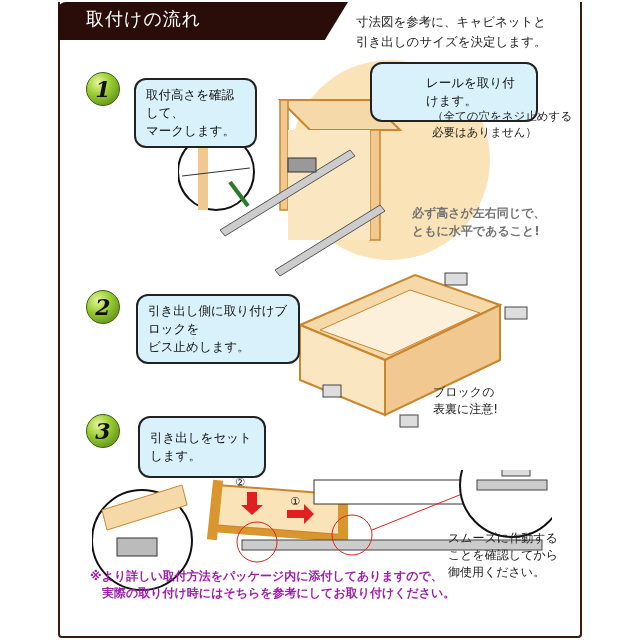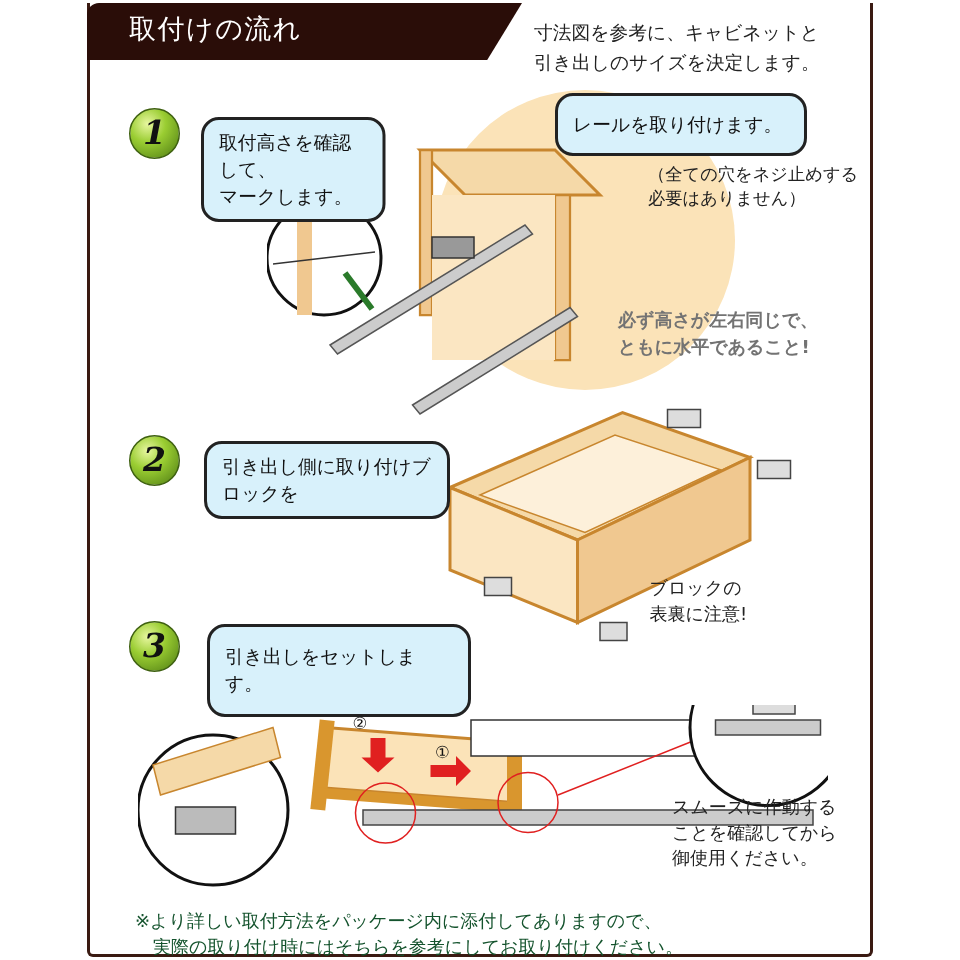--- a/index.html
+++ b/index.html
@@ -8,21 +8,21 @@
   .frame-top { position: absolute; left: 58px; top: 2px; width: 524px; height: 4px; background: #e6c79a; }
   .header-tab { position: absolute; left: 58px; top: 2px; width: 290px; height: 38px; background: #2a0d08; clip-path: polygon(0 0, 100% 0, 92% 100%, 0 100%); border-radius: 8px 0 0 0; }
   .header-title { position: absolute; left: 86px; top: 7px; color: #fff; font-size: 18px; font-weight: normal; letter-spacing: 1px; }
   .intro { position: absolute; left: 356px; top: 12px; font-size: 12.5px; line-height: 20px; color: #222; }
   .step-num { position: absolute; width: 34px; height: 34px; border-radius: 50%; background: radial-gradient(circle at 35% 30%, #e8f7a0 0%, #9acd32 40%, #4c7a12 100%); border: 1px solid #3e6010; display: flex; align-items: center; justify-content: center; font-family: "DejaVu Serif", serif; font-style: italic; font-weight: bold; font-size: 22px; color: #111; }
   .bubble { position: absolute; background: #d8f1fb; border: 2px solid #222; border-radius: 12px; font-size: 12.5px; line-height: 18px; color: #111; padding: 6px 10px; }
   .bubble::after { content: ""; position: absolute; width: 0; height: 0; }
   .tail { position: absolute; width: 0; height: 0; }
   .note { position: absolute; font-size: 11.5px; line-height: 16px; color: #222; }
   .red-note { position: absolute; font-size: 12px; line-height: 18px; color: #737373; font-weight: bold; }
-  .footer { position: absolute; left: 90px; top: 606px; font-size: 12px; line-height: 17px; color: #14532d; font-weight: normal; }
+  .footer { position: absolute; left: 90px; top: 568px; font-size: 12px; line-height: 17px; color: #a21caf; font-weight: bold; }
   .illu { position: absolute; }
   .peach { position: absolute; border-radius: 50%; background: #fbe3b8; }
 </style>
 </head>
 <body>
 
 <div class="frame-top"></div>
 <div class="frame"></div>
 <div class="header-tab"></div>
 <div class="header-title">取付けの流れ</div>
@@ -56,21 +56,21 @@
   </div>
 <div class="bubble" style="left:134px; top:78px; width:123px;">
   <div>取付高さを確認して、</div>
   <div>マークします。</div>
 </div>
 <svg class="tail" style="position:absolute; left:168px; top:116px;" width="24" height="26">
     <polygon points="2,0 20,0 16,24" fill="#d8f1fb" stroke="#222" stroke-width="2"></polygon>
   </svg>
 
 <div class="bubble" style="left:370px; top:62px; width:168px;">
-  <div style="padding:4px 0;">レールを取り付けます。</div>
+  <div style="padding:4px 0;margin-left:44px;">レールを取り付けます。</div>
 </div>
 <svg class="tail" style="position:absolute; left:372px; top:98px;" width="30" height="24">
     <polygon points="8,0 26,0 2,22" fill="#d8f1fb" stroke="#222" stroke-width="2"></polygon>
   </svg>
 
 <div class="note" style="left:432px; top:108px;">
   <div>（全ての穴をネジ止めする</div>
   <div>必要はありません）</div>
 </div>
 <div class="red-note" style="left:412px; top:204px;">
@@ -86,33 +86,34 @@
   <rect x="150" y="8" width="22" height="12" fill="#ddd" stroke="#444"></rect>
   <rect x="210" y="42" width="22" height="12" fill="#ddd" stroke="#444"></rect>
   <rect x="28" y="120" width="18" height="12" fill="#ddd" stroke="#444"></rect>
   <rect x="105" y="150" width="18" height="12" fill="#ddd" stroke="#444"></rect>
 </svg>
 <div class="step-num" style="left:86px; top:290px;">
     <span>2</span>
   </div>
 <div class="bubble" style="left:136px; top:294px; width:164px;">
   <div>引き出し側に取り付けブロックを</div>
+  <div>ビス止めします。</div>
 </div>
 <svg class="tail" style="position:absolute; left:268px; top:332px;" width="30" height="26">
     <polygon points="2,0 20,0 28,24" fill="#d8f1fb" stroke="#222" stroke-width="2"></polygon>
   </svg>
 <div class="note" style="left:433px; top:384px; font-size:12px; line-height:17px;">
   <div>ブロックの</div>
   <div>表裏に注意!</div>
 </div>
 
 <div class="step-num" style="left:86px; top:414px;">
     <span>3</span>
   </div>
-<div class="bubble" style="left:138px; top:416px; width:176px;">
+<div class="bubble" style="left:138px; top:416px; width:128px;">
   <div style="padding:5px 0;">引き出しをセットします。</div>
 </div>
 <svg class="tail" style="position:absolute; left:254px; top:454px;" width="28" height="24">
     <polygon points="2,0 20,0 24,22" fill="#d8f1fb" stroke="#222" stroke-width="2"></polygon>
   </svg>
 
 <svg class="illu" style="left:92px; top:470px;" width="460" height="130">
 
   <circle cx="50" cy="70" r="50" fill="#fff" stroke="#111" stroke-width="2"></circle>
   <polygon points="10,40 90,15 95,35 15,60" fill="#f5d9a8" stroke="#c8862e"></polygon>

